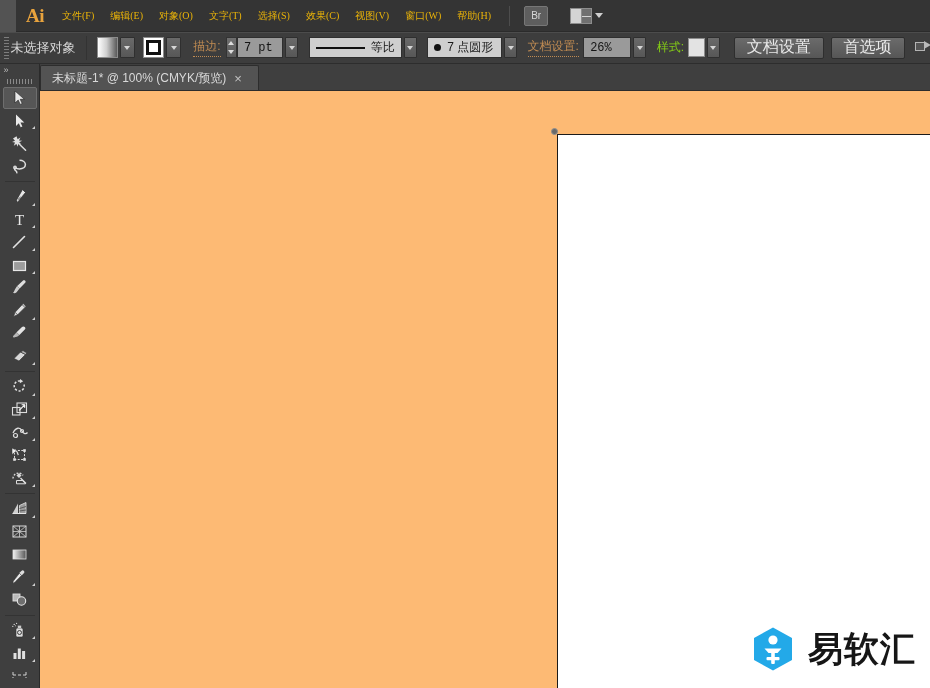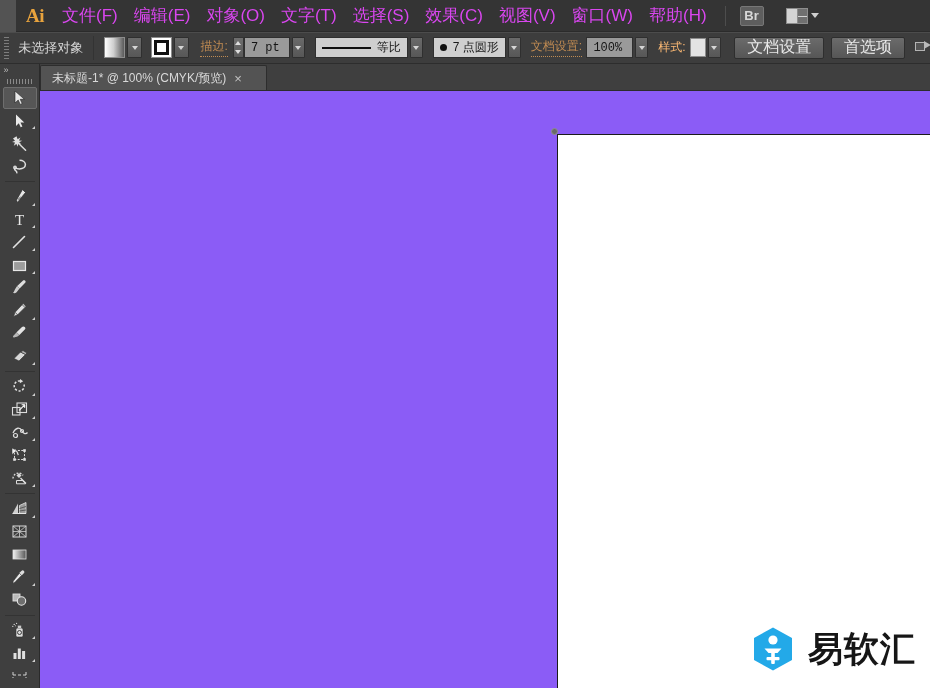--- a/index.html
+++ b/index.html
@@ -22,31 +22,32 @@
   }
   .ai-logo {
     width: 38px; height: 32px;
     display:flex; align-items:center; justify-content:center;
     color:#E8A33D; font-size:19px; font-weight:bold;
     font-family:"Liberation Serif","DejaVu Serif",serif;
     letter-spacing:-0.5px;
   }
   .menu-item {
     padding: 0 8px; height:22px; line-height:22px;
-    color:#d946ef; font-size:17px; white-space:nowrap;
+    color:#eab308; font-size:10px; white-space:nowrap;
     cursor:default;
+    font-family:Liberation Serif, serif;
   }
   .menu-sep-v {
     width:1px; height:20px; background:#4d4d4d; margin: 0 10px;
   }
   .br-btn {
     width:24px; height:20px; background:#5e5e5e;
     border:1px solid #777; border-radius:2px;
     display:flex; align-items:center; justify-content:center;
-    color:#d8d8d8; font-size:13px; font-weight:bold;
+    color:#d8d8d8; font-size:10px; font-weight:normal;
     margin-left: 4px;
   }
   .layout-btn {
     display:flex; align-items:center; gap:3px; margin-left:22px;
     cursor:default;
   }
   .layout-ico {
     width:22px; height:16px; background:#d4d4d4;
     border:1px solid #8d8d8d; position:relative;
   }
@@ -74,21 +75,21 @@
   }
   .grip {
     width:10px; height:32px; display:flex; align-items:center;
     justify-content:center; margin-left:2px;
   }
   .grip i {
     display:block; width:5px; height:22px;
     background: repeating-linear-gradient(to bottom,#7d7d7d 0,#7d7d7d 1px,#3d3d3d 1px,#3d3d3d 3px);
   }
   .status-label {
-    color:#d8d8d8; font-size:13px; margin-left:8px; white-space:nowrap;
+    color:#d8d8d8; font-size:13px; white-space:nowrap;
   }
   .obar-sep { width:1px; height:24px; background:#535353; margin:0 10px;
               border-right:1px solid #333; }
   .swatch-grp { display:flex; align-items:center; }
   .swatch {
     width:21px;height:21px;border:1px solid #8c8c8c; background:#fff;
   }
   .swatch.gradient {
     background: linear-gradient(to right,#ffffff 0%,#cfcfcf 45%,#5a5a5a 100%);
   }
@@ -102,21 +103,21 @@
   }
   .mini-drop {
     width:15px;height:21px;margin-left:2px;
     background:linear-gradient(to bottom,#6a6a6a,#575757);
     border:1px solid #2f2f2f; border-radius:1px;
     display:flex;align-items:center;justify-content:center;
   }
   .mini-drop .caret-dn{border-top-color:#d5d5d5;border-left-width:3px;border-right-width:3px;border-top-width:4px;}
   .field-label { color:#C08B52; font-size:12px; white-space:nowrap;
                  border-bottom:1px dotted #C08B52; padding-bottom:1px;}
-  .field-label.plain { color:#fdba74; border-bottom:none; }
+  .field-label.plain { color:#84cc16; border-bottom:none; }
   .spinner {
     width:13px;height:21px;margin-left:5px;
     background:linear-gradient(to bottom,#6f6f6f,#5a5a5a);
     border:1px solid #333;
     display:flex;flex-direction:column;align-items:center;justify-content:space-around;
   }
   .spinner .up{width:0;height:0;border-left:3px solid transparent;border-right:3px solid transparent;border-bottom:4px solid #ddd;}
   .spinner .dn{width:0;height:0;border-left:3px solid transparent;border-right:3px solid transparent;border-top:4px solid #ddd;}
   .numfield {
     height:21px; background:#9a9a9a; border:1px solid #2f2f2f;
@@ -148,21 +149,21 @@
   
   .tabbar {
     position:absolute; top:64px; left:0; width:930px; height:27px;
     background:#3f3f3f; border-bottom:1px solid #2c2c2c;
     display:flex; align-items:flex-end;
   }
   .doc-tab {
     margin-left:40px; height:25px; background:#535353;
     border:1px solid #2d2d2d; border-bottom:none;
     display:flex;align-items:center; gap:8px;
-    padding:0 24px 0 11px; color:#d9d9d9; font-size:12px;
+    padding:0 16px 0 11px; color:#d9d9d9; font-size:12px;
     border-radius:2px 2px 0 0; white-space:nowrap;
   }
   .tab-close { color:#c2c2c2; font-size:13px; line-height:1; cursor:default;}
 
   
   .toolpanel {
     position:absolute; top:64px; left:0; width:40px; bottom:0;
     background:#3f3f3f; border-right:1px solid #2a2a2a;
     display:flex; flex-direction:column; align-items:center;
     overflow:hidden;
@@ -189,21 +190,21 @@
     content:'';position:absolute;right:2px;bottom:2px;
     width:0;height:0;border-left:3px solid transparent;
     border-bottom:3px solid #d0d0d0;
   }
   .tool-sep{width:30px;height:1px;background:#535353;margin:3px 0 4px 0;
             border-top:1px solid #333;}
 
   
   .canvas {
     position:absolute; top:91px; left:40px; right:0; bottom:0;
-    background:#8b5cf6; overflow:hidden;
+    background:#fdba74; overflow:hidden;
   }
   .artboard {
     position:absolute; left:517px; top:43px; width:420px; height:560px;
     background:#ffffff; border:1px solid #1b1b1b;
     box-shadow: 1px 1px 0 rgba(0,0,0,.25);
   }
   .ab-handle{
     position:absolute;left:511px;top:37px;width:7px;height:7px;
     border:1px solid #8f8f8f;border-radius:50%;background:#6a6a6a;
   }
@@ -303,21 +304,21 @@
       <span>7 点圆形</span>
     </div>
     <div class="mini-drop">
         <div class="caret-dn"></div>
       </div>
 
     <div style="width:12px"></div>
 
     <div class="field-label">文档设置:</div>
     <div style="width:5px"></div>
-    <div class="numfield" style="width:54px">100%</div>
+    <div class="numfield" style="width:54px">26%</div>
     <div class="mini-drop">
         <div class="caret-dn"></div>
       </div>
 
     <div style="width:12px"></div>
 
     <div class="field-label plain">样式:</div>
     <div style="width:5px"></div>
     <div class="style-swatch"></div>
     <div class="mini-drop">

